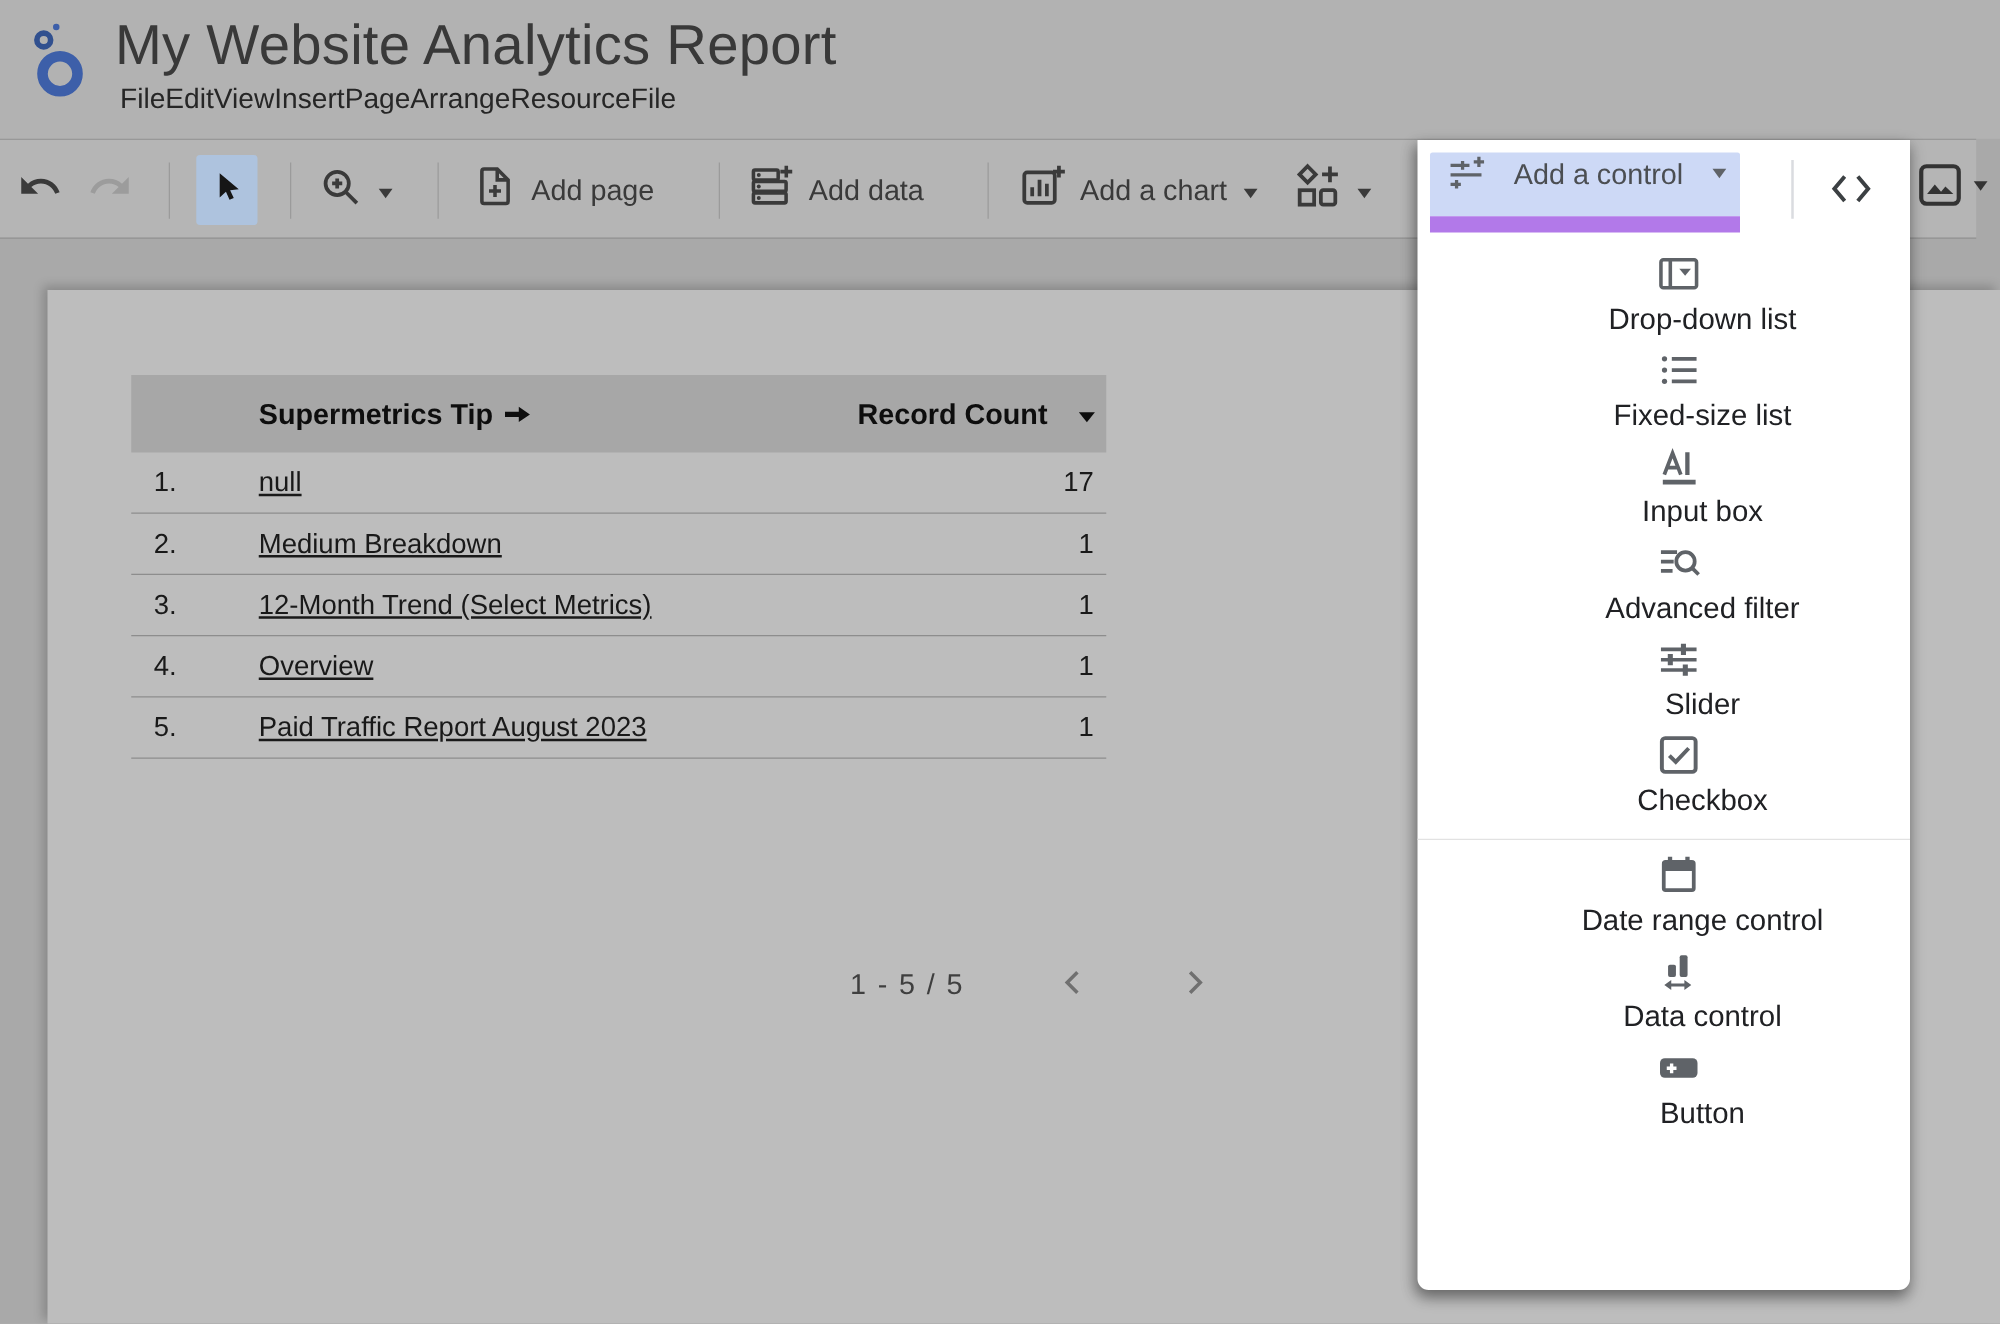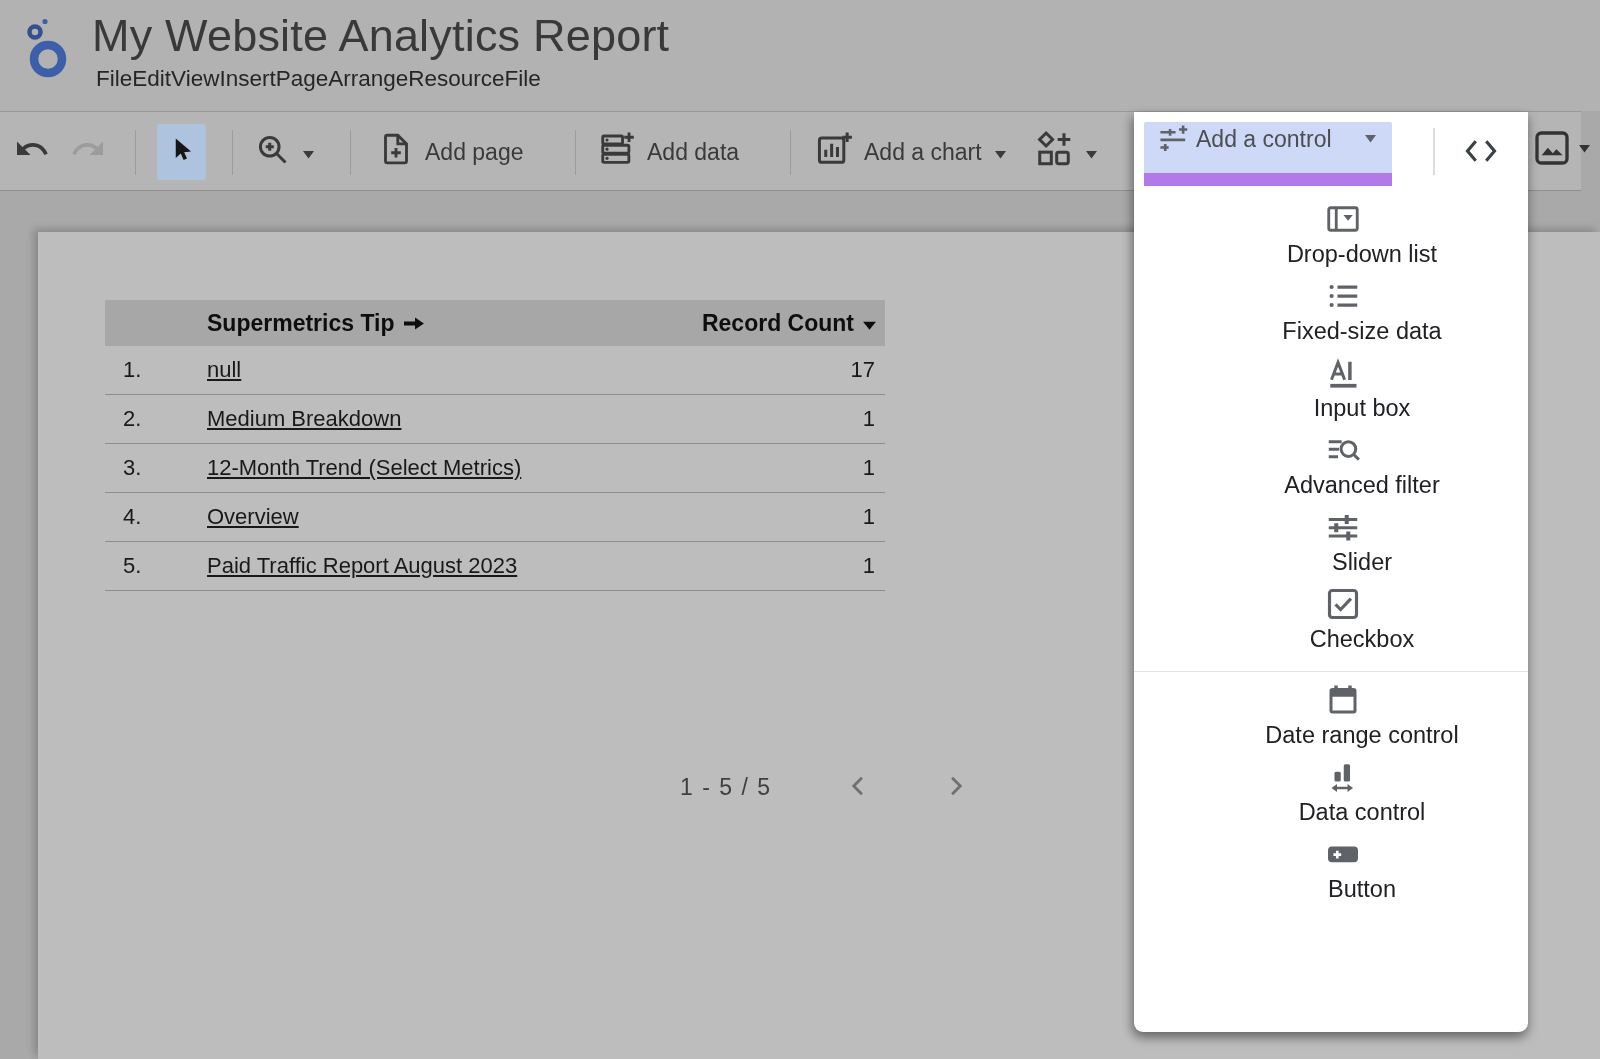--- a/index.html
+++ b/index.html
@@ -20,35 +20,35 @@
   .tbtn.disabled { color:#9c9c9c; cursor:default; }
   .tsep { position:absolute; top:18px; width:1px; height:45px; background:#9b9b9b; }
   .sel-tool { position:absolute; left:157px; top:12px; width:49px; height:56px; background:#aec3de; border:none; border-radius:3px; display:flex; align-items:center; justify-content:center; cursor:pointer; }
   .caret { width:15px; height:11px; }
 
   
   .workspace { position:absolute; left:0; top:193px; width:1600px; height:866px; background:#a9a9a9; }
   .canvas { position:absolute; left:38px; top:39px; width:1562px; height:827px; background:#bdbdbd; box-shadow:-4px -3px 8px rgba(0,0,0,.20); }
 
   .table { position:absolute; left:67px; top:68px; width:780px; }
-  .thead { height:46px; background:#a7a7a7; display:flex; align-items:center; }
+  .thead { height:62px; background:#a7a7a7; display:flex; align-items:center; }
   .th-dim { margin-left:102px; display:flex; align-items:center; gap:10px; font-weight:bold; font-size:23px; color:#0e0e0e; }
-  .th-met { margin-left:auto; margin-right:8px; display:flex; align-items:flex-end; gap:8px; font-weight:bold; font-size:23px; color:#0e0e0e; }
+  .th-met { margin-left:auto; margin-right:8px; display:flex; align-items:flex-end; gap:24px; font-weight:bold; font-size:23px; color:#0e0e0e; }
   .trow { height:49px; display:flex; align-items:center; border-bottom:1px solid #8d8d8d; font-size:22px; color:#191919; }
   .trow .num { width:102px; padding-left:18px; flex:none; }
   .trow .name { flex:1;text-decoration:underline; }
   .trow .val { padding-right:10px; }
 
   .pager { position:absolute; left:642px; top:540px; display:flex; align-items:center;gap:32px; }
   .pager .plabel { font-size:23px; color:#3f3f3f; letter-spacing:1.5px; margin-right:42px; }
   .pbtn { background:none; border:none; cursor:pointer; padding:0; margin-right:36px; height:30px; }
 
   
   .menu-surface { position:absolute; left:1134px; top:112px; width:394px; height:920px; background:#ffffff; border-radius:0 0 9px 9px; box-shadow:0 5px 12px rgba(0,0,0,.35), -3px 5px 10px rgba(0,0,0,.18); }
-  .add-control-btn { position:absolute; left:10px; top:10px; width:248px; height:51px; background:#cdd9f6; border:none; border-radius:2px 2px 0 0; display:flex; align-items:center; gap:6px; padding:0 14px 16px 13px; cursor:pointer; font-family:inherit; }
+  .add-control-btn { position:absolute; left:10px; top:10px; width:248px; height:51px; background:#cdd9f6; border:none; border-radius:2px 2px 0 0; display:flex; align-items:center; gap:21px; padding:0 14px 16px 13px; cursor:pointer; font-family:inherit; }
   .add-control-btn .lbl { font-size:23px; color:#4b4e52; white-space:nowrap; }
   .add-control-btn svg { color:#5f6368; }
   .purple-bar { position:absolute; left:10px; top:61px; width:248px; height:13px; background:#b279e9; }
   .vsep { position:absolute; left:299px; top:16px; width:2px; height:47px; background:#dadce0; }
   .embed-btn { position:absolute; left:316px; top:19px; width:62px; height:42px; background:none; border:none; color:#3c4043; cursor:pointer; display:flex; align-items:center; justify-content:center; }
   .menu-list { position:absolute; left:0; top:89px; width:394px; }
   .mitem { height:77px; display:flex; align-items:center; padding-left:62px; cursor:pointer;flex-direction:column; }
   .mitem svg { width:36px; height:36px; color:#5f6368; flex:none; margin-right:38px; }
   .mitem .mlabel { font-size:23.5px; color:#202124; white-space:nowrap; }
   .mdivider { height:1px; background:#e2e2e2; margin:8px 0 10px 0; }
@@ -271,21 +271,21 @@
     </div>
     <div class="mitem">
       <span><svg viewBox="0 0 24 24">
             <g fill="currentColor">
               <circle cx="4.4" cy="6" r="1.4"></circle>
               <circle cx="4.4" cy="12" r="1.4"></circle>
               <circle cx="4.4" cy="18" r="1.4"></circle>
               <path d="M8.3 5h13.2v2.1H8.3zM8.3 11h13.2v2.1H8.3zM8.3 17h13.2v2.1H8.3z"></path>
             </g>
           </svg></span>
-      <span class="mlabel">Fixed-size data</span>
+      <span class="mlabel">Fixed-size list</span>
     </div>
     <div class="mitem">
       <span><svg viewBox="0 0 24 24">
             <g fill="none" stroke="currentColor" stroke-width="2">
               <path d="M4.3 16.5 8.7 5l4.4 11.5M6 12.7h5.6"></path>
               <path d="M16.6 4.5v12.2" stroke-width="2.3"></path>
               <path d="M3.5 20.5h17.5" stroke-width="2.5"></path>
             </g>
           </svg></span>
       <span class="mlabel">Input box</span>

